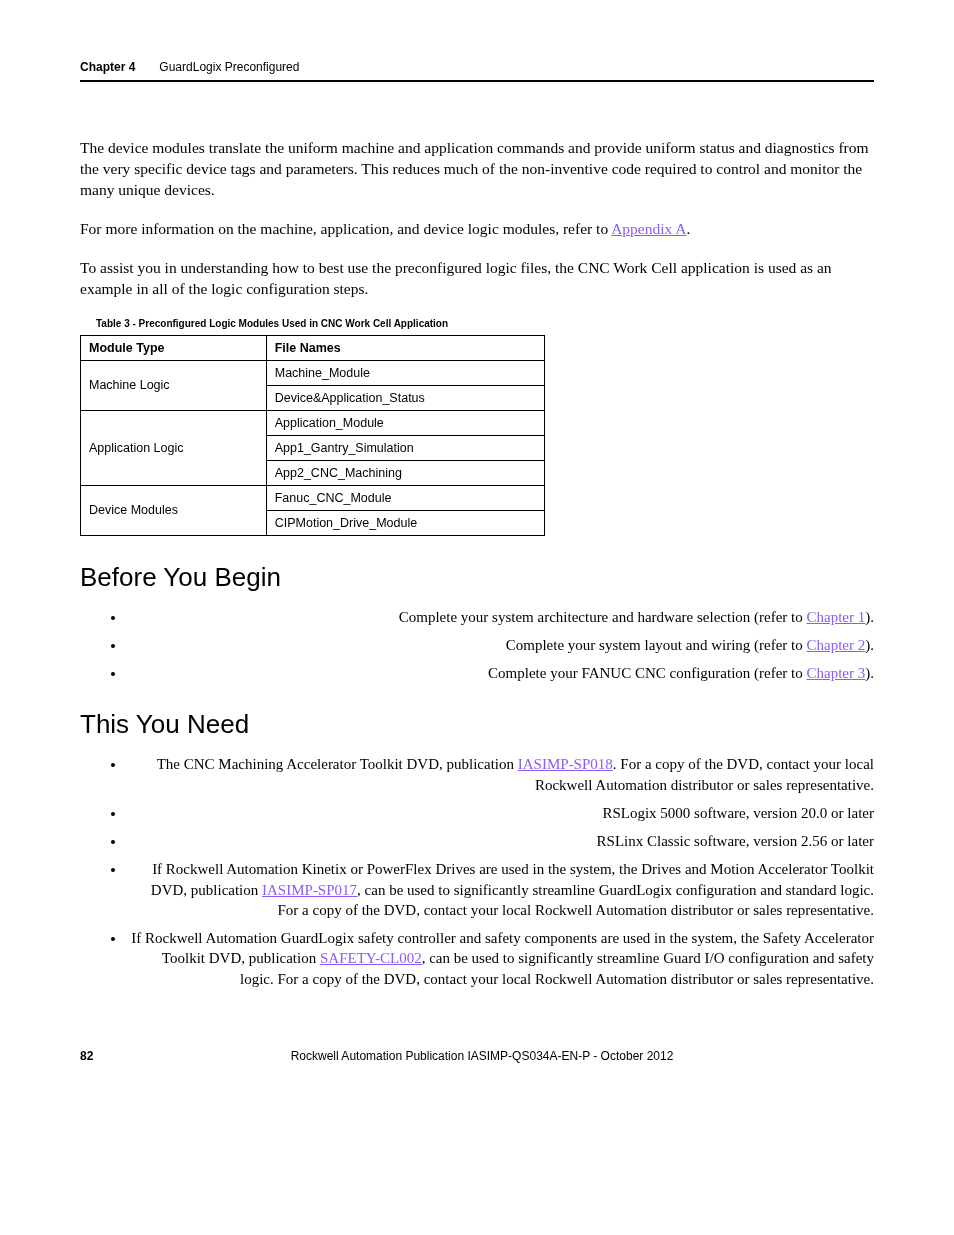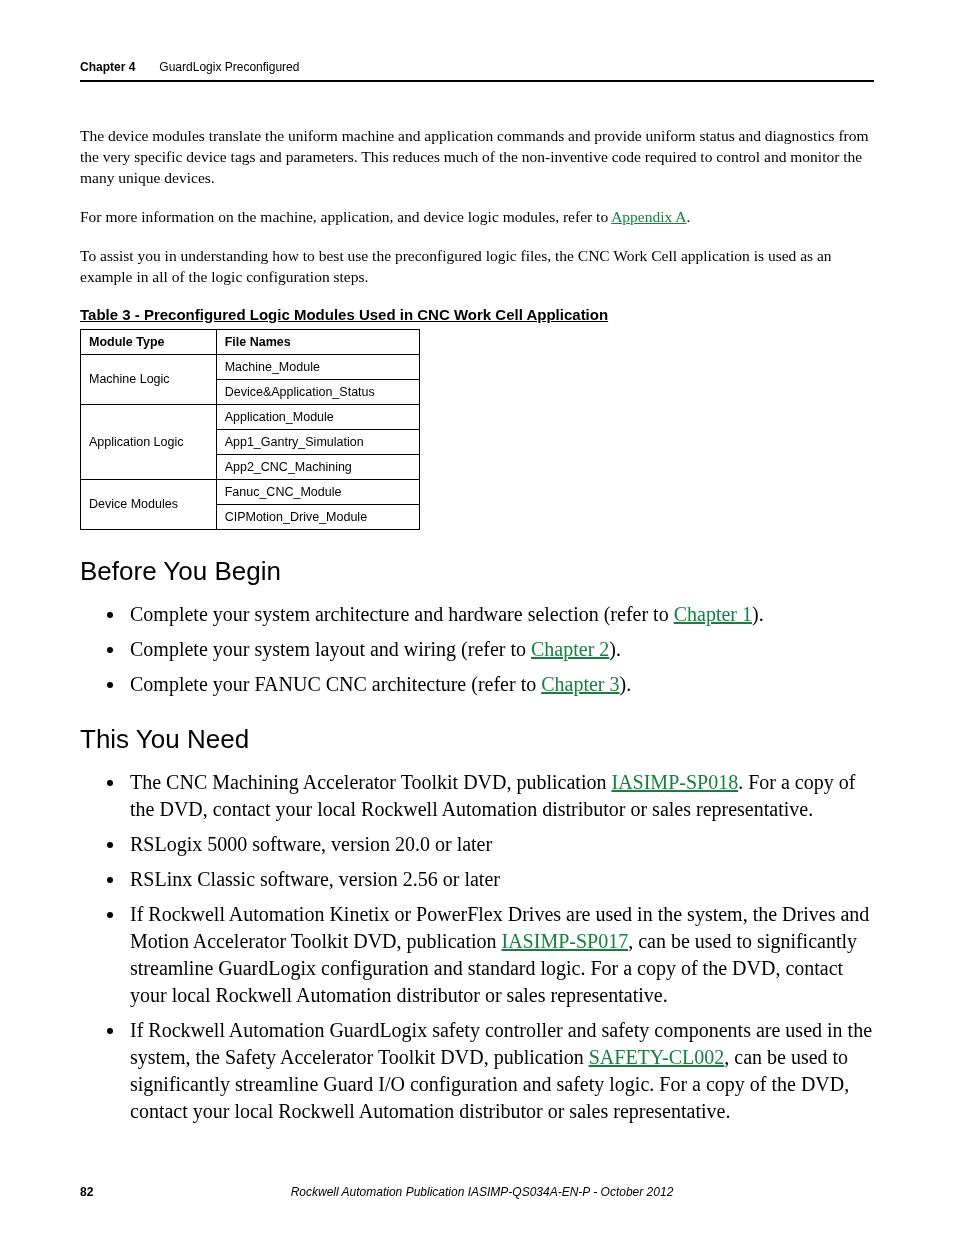--- a/index.html
+++ b/index.html
@@ -10,52 +10,51 @@
     padding: 60px 80px 40px 80px;
     width: 954px;
     box-sizing: border-box;
     background: #fff;
   }
   .header-bar {
     display: flex;
     align-items: flex-end;
     border-bottom: 2px solid #000;
     padding-bottom: 6px;
-    margin-bottom: 44px;
+    margin-bottom: 56px;
     font-family: Arial, Helvetica, sans-serif;
   }
   .header-chapter {
     font-weight: bold;
     font-size: 12px;
     margin-right: 24px;
   }
   .header-title {
     font-size: 12px;
   }
   .body-p {
     font-size: 15.5px;
     line-height: 1.35;
     margin: 0 0 18px 0;
   }
   a.link {
-    color: #15803d;
+    color: #8b5cf6;
     text-decoration: underline;
   }
   .table-caption {
     font-family: Arial, Helvetica, sans-serif;
     font-weight: bold;
-    font-size: 15px;
-    margin: 14px 0 6px 0;
-    text-decoration: underline;
+    font-size: 10px;
+    margin: 14px 0 6px 16px;
   }
   table.logic-table {
     border-collapse: collapse;
     font-family: Arial, Helvetica, sans-serif;
     font-size: 12.5px;
-    width: 340px;
+    width: 465px;
   }
   table.logic-table th,
   table.logic-table td {
     border: 1px solid #000;
     padding: 5px 8px;
     text-align: left;
     vertical-align: middle;
   }
   table.logic-table th {
     font-weight: bold;
@@ -64,40 +63,40 @@
     font-family: Arial, Helvetica, sans-serif;
     font-weight: normal;
     font-size: 26px;
     margin: 26px 0 14px 0;
   }
   ul.bullets {
     margin: 0 0 14px 0;
     padding-left: 46px;
   }
   ul.bullets li {
-    font-size: 20px;
+    font-size: 15px;
     line-height: 1.35;
     margin-bottom: 8px;
     padding-left: 4px;
+    text-align: right;
   }
   .footer {
     display: flex;
     justify-content: space-between;
     align-items: flex-start;
     font-family: Arial, Helvetica, sans-serif;
     font-size: 12px;
     margin-top: 60px;
   }
   .footer-page {
     font-weight: bold;
   }
   .footer-pub {
     flex: 1;
     text-align: center;
-    font-style: italic;
   }
 </style>
 </head>
 <body>
 
 <div class="header-bar">
   <span class="header-chapter">Chapter 4</span>
   <span class="header-title">GuardLogix Preconfigured</span>
 </div>
 
@@ -143,21 +142,21 @@
       <tr>
         <td>CIPMotion_Drive_Module</td>
       </tr>
     </tbody>
 </table>
 
 <h1 class="section">Before You Begin</h1>
 <ul class="bullets" id="before-list">
     <li><span>Complete your system architecture and hardware selection (refer to </span><a class="link" href="#">Chapter 1</a><span>).</span></li>
     <li><span>Complete your system layout and wiring (refer to </span><a class="link" href="#">Chapter 2</a><span>).</span></li>
-    <li><span>Complete your FANUC CNC architecture (refer to </span><a class="link" href="#">Chapter 3</a><span>).</span></li>
+    <li><span>Complete your FANUC CNC configuration (refer to </span><a class="link" href="#">Chapter 3</a><span>).</span></li>
   </ul>
 
 <h1 class="section">This You Need</h1>
 <ul class="bullets" id="need-list">
     <li><span>The CNC Machining Accelerator Toolkit DVD, publication </span><a class="link" href="#">IASIMP-SP018</a><span>. For a copy of the DVD, contact your local Rockwell Automation distributor or sales representative.</span></li>
     <li><span>RSLogix 5000 software, version 20.0 or later</span><span></span></li>
     <li><span>RSLinx Classic software, version 2.56 or later</span><span></span></li>
     <li><span>If Rockwell Automation Kinetix or PowerFlex Drives are used in the system, the Drives and Motion Accelerator Toolkit DVD, publication </span><a class="link" href="#">IASIMP-SP017</a><span>, can be used to significantly streamline GuardLogix configuration and standard logic. For a copy of the DVD, contact your local Rockwell Automation distributor or sales representative.</span></li>
     <li><span>If Rockwell Automation GuardLogix safety controller and safety components are used in the system, the Safety Accelerator Toolkit DVD, publication </span><a class="link" href="#">SAFETY-CL002</a><span>, can be used to significantly streamline Guard I/O configuration and safety logic. For a copy of the DVD, contact your local Rockwell Automation distributor or sales representative.</span></li>
   </ul>

